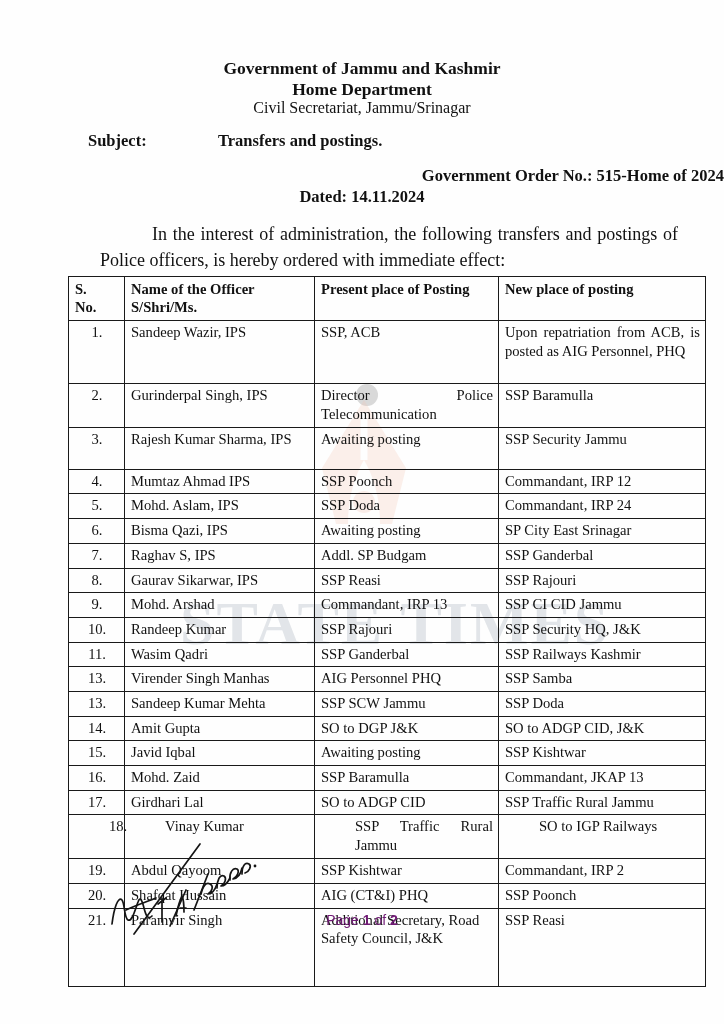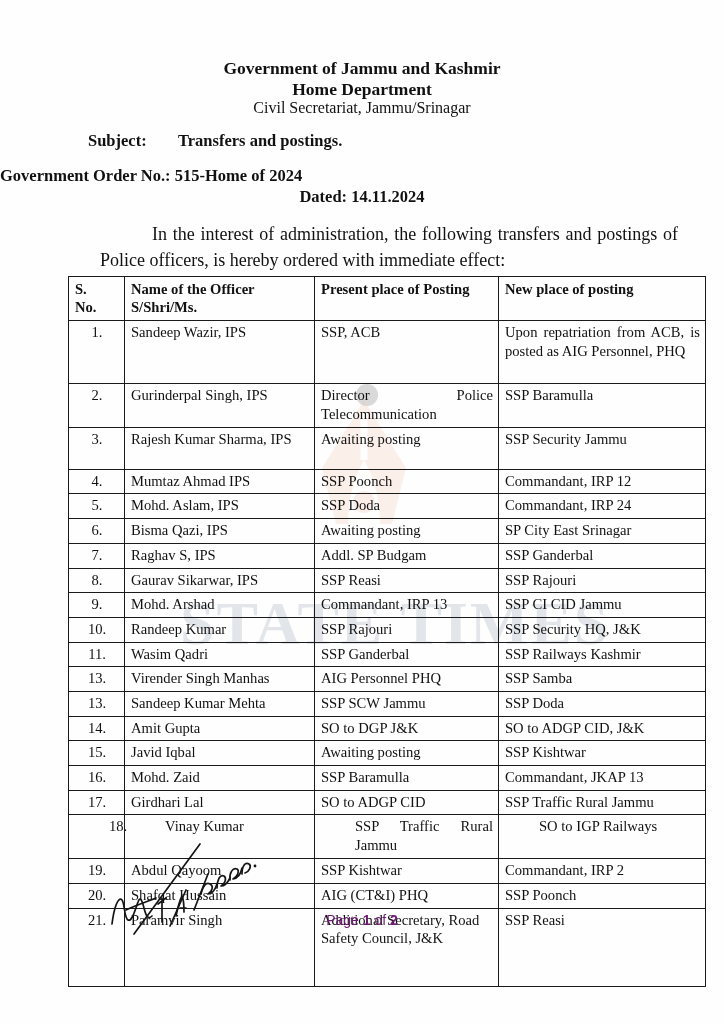--- a/index.html
+++ b/index.html
@@ -95,27 +95,27 @@
   }
 
   .subject-row {
     position: absolute;
     left: 88px;
     top: 131px;
     font-size: 16.5px;
     font-weight: 700;
   }
   .subject-label { display: inline-block; width: 90px; }
-  .subject-value { display: inline-block; }
+  .subject-value { display: inline-block; margin-left: 40px; }
 
   .order-no {
     position: absolute;
     left: 0; right: 0;
     top: 166px;
-    text-align: left;
+    text-align: right;
     font-size: 16.5px;
     font-weight: 700;
   }
   .order-date {
     position: absolute;
     left: 0; right: 0;
     top: 187px;
     text-align: center;
     font-size: 16.5px;
     font-weight: 700;

